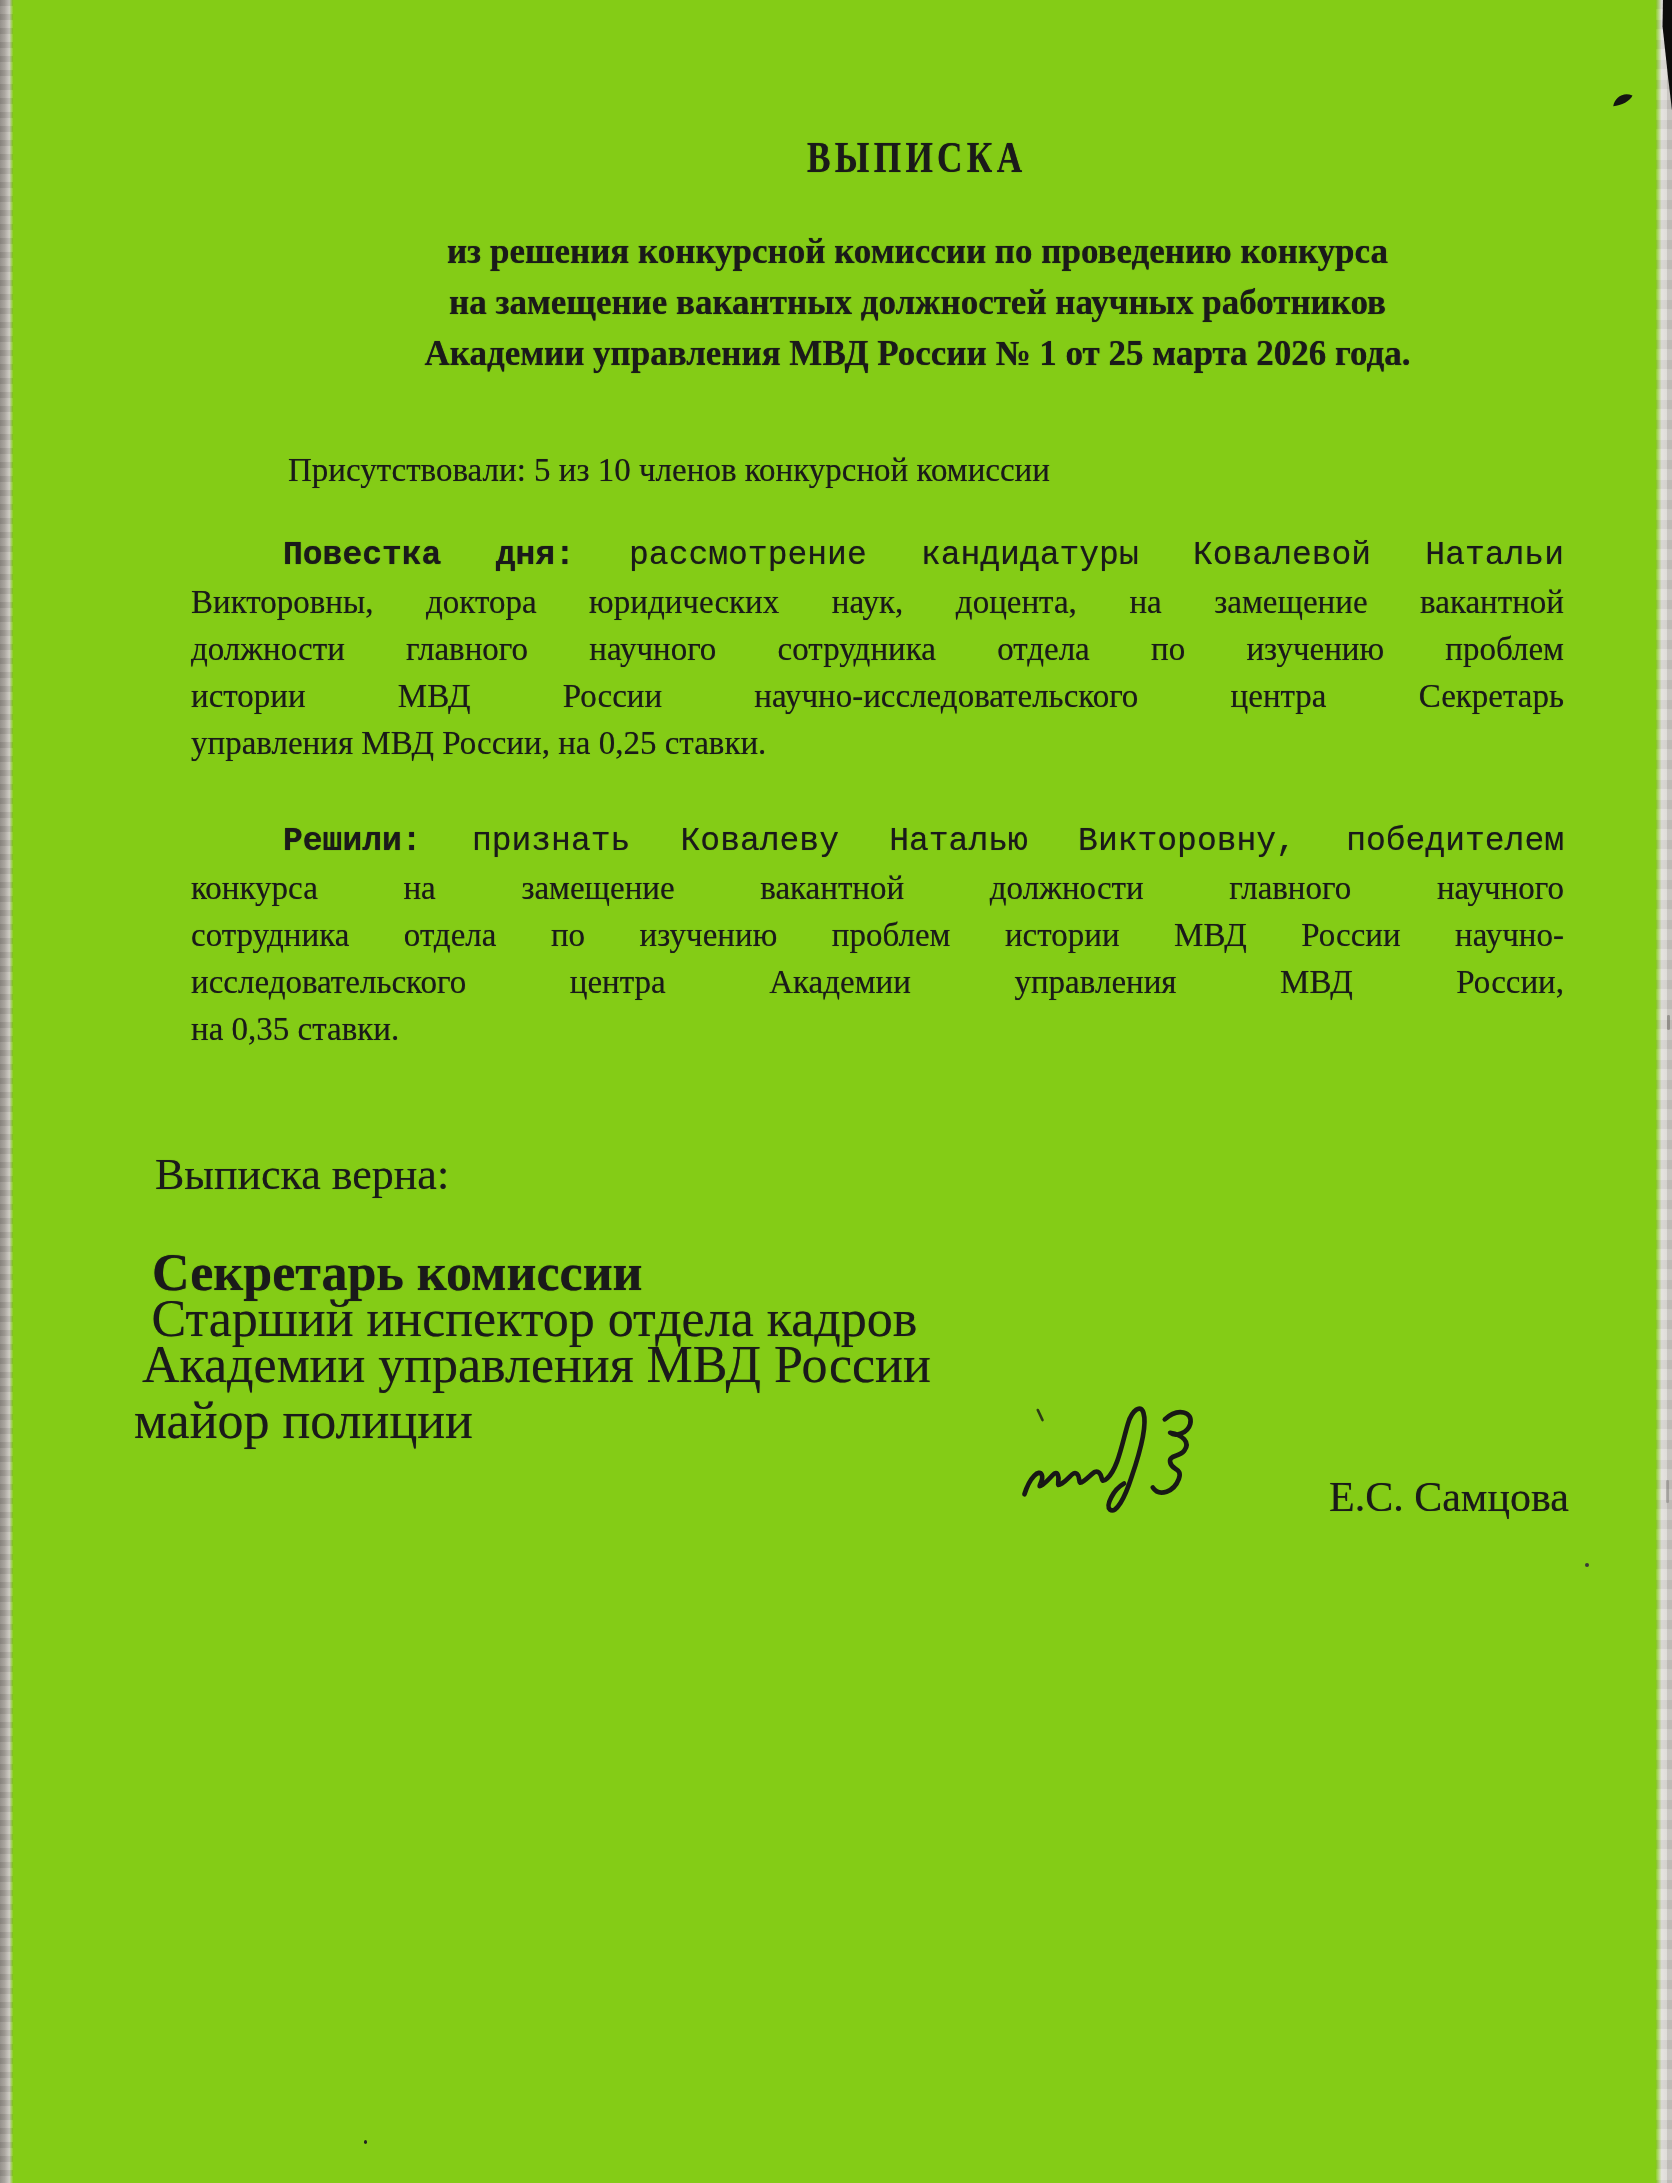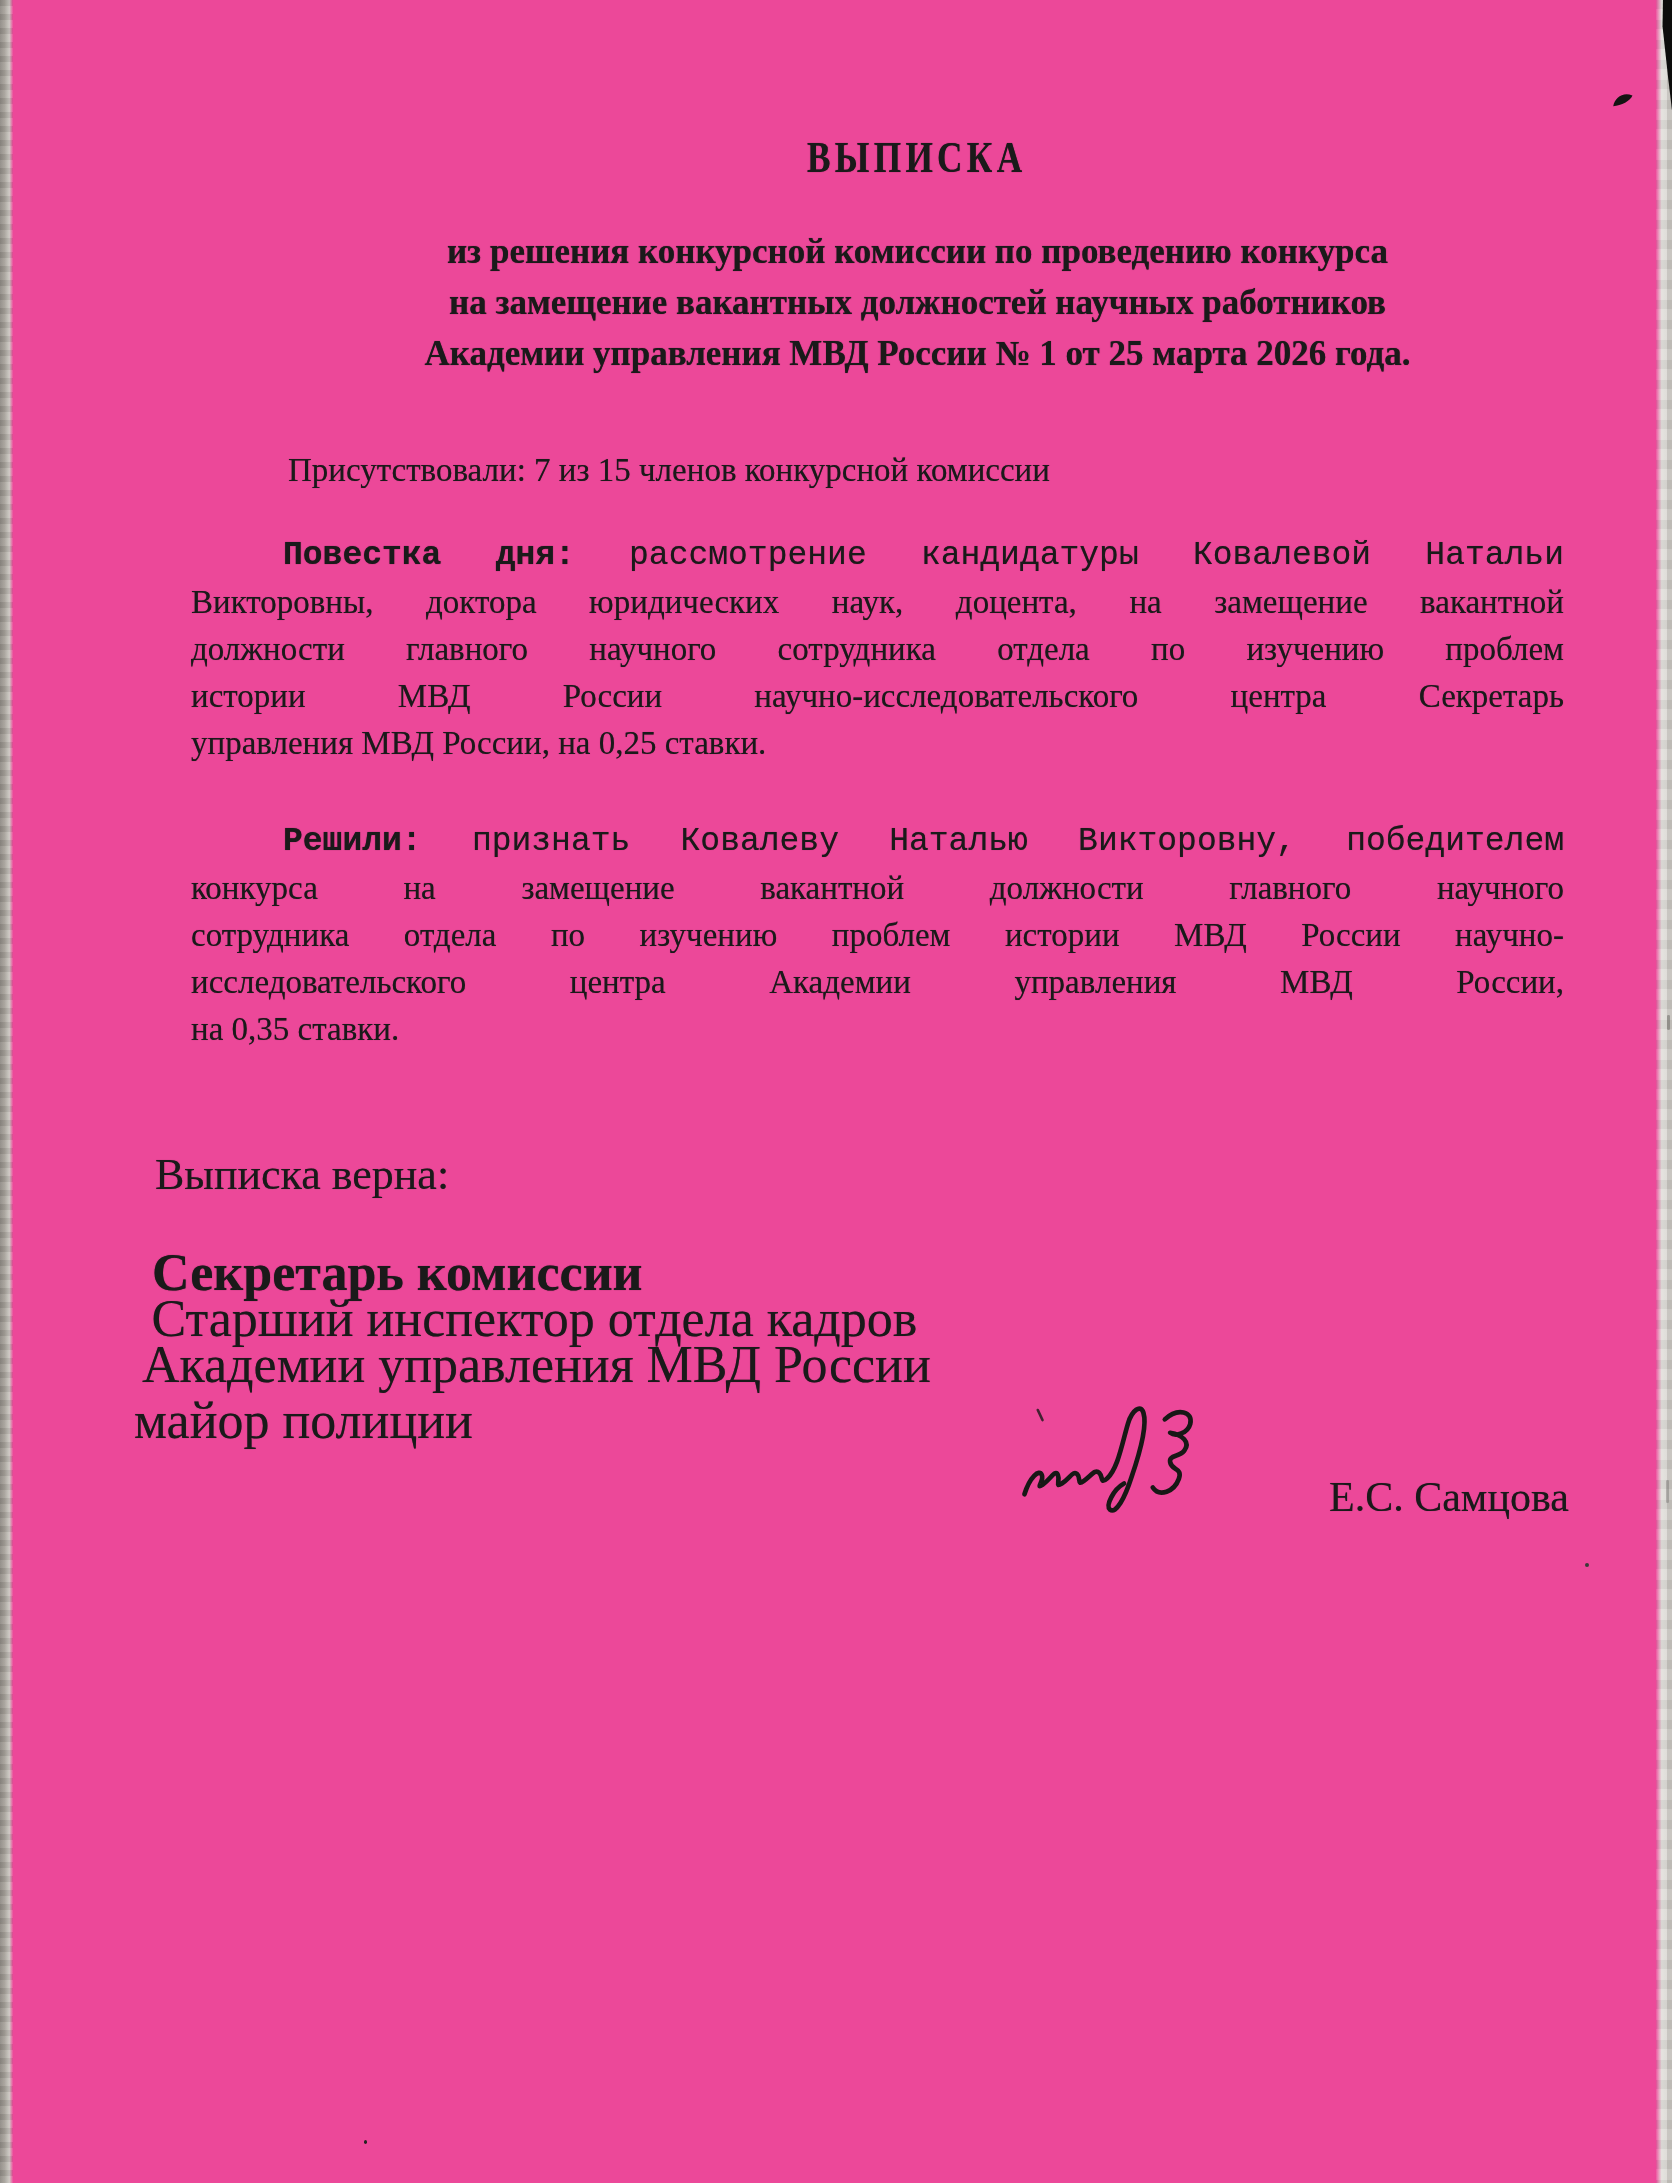--- a/index.html
+++ b/index.html
@@ -1,19 +1,19 @@
 <!DOCTYPE html>
 <html style="font-size:10.7px"><head>
 <meta charset="utf-8">
 <style>
   html,body{margin:0;padding:0;background:#6b6b6b;}
   #page{
     position:relative;
     width:1673px;height:2183px;
-    background:#ec4899;
+    background:#84cc16;
     overflow:hidden;
     font-family:"Liberation Serif","DejaVu Serif",serif;
     color:#1a1a1a;
   }
   .txt{ text-shadow:0 0 0.7px rgba(15,15,15,.55); }
 
   
   .left-strip{
     position:absolute;left:0;top:0;bottom:0;width:13.4px;
     background:linear-gradient(90deg,#8f8b85 0%,#a7a29b 35%,#ccc9c3 72%,rgba(251,251,249,0) 100%);
@@ -97,21 +97,21 @@
   <div class="title-wrap">
     <span class="title-inner">ВЫПИСКА</span>
   </div>
 
   <div class="hdr txt">
     <div>из решения конкурсной комиссии по проведению конкурса</div>
     <div>на замещение вакантных должностей научных работников</div>
     <div>Академии управления МВД России № 1 от 25 марта 2026 года.</div>
   </div>
 
-  <div class="attendance txt">Присутствовали: 7 из 15 членов конкурсной комиссии</div>
+  <div class="attendance txt">Присутствовали: 5 из 10 членов конкурсной комиссии</div>
 
   <div class="para txt" style="top:532px;">
     <div class="line jline indent"><span class="b">Повестка дня:</span> <span>рассмотрение кандидатуры Ковалевой Натальи</span></div>
     <div class="line jline">Викторовны, доктора юридических наук, доцента, на замещение вакантной</div>
     <div class="line jline">должности главного научного сотрудника отдела по изучению проблем</div>
     <div class="line jline">истории МВД России научно-исследовательского центра Секретарь</div>
     <div class="line jlast">управления МВД России, на 0,25 ставки.</div>
   </div>
 
   <div class="para txt" style="top:818px;">

